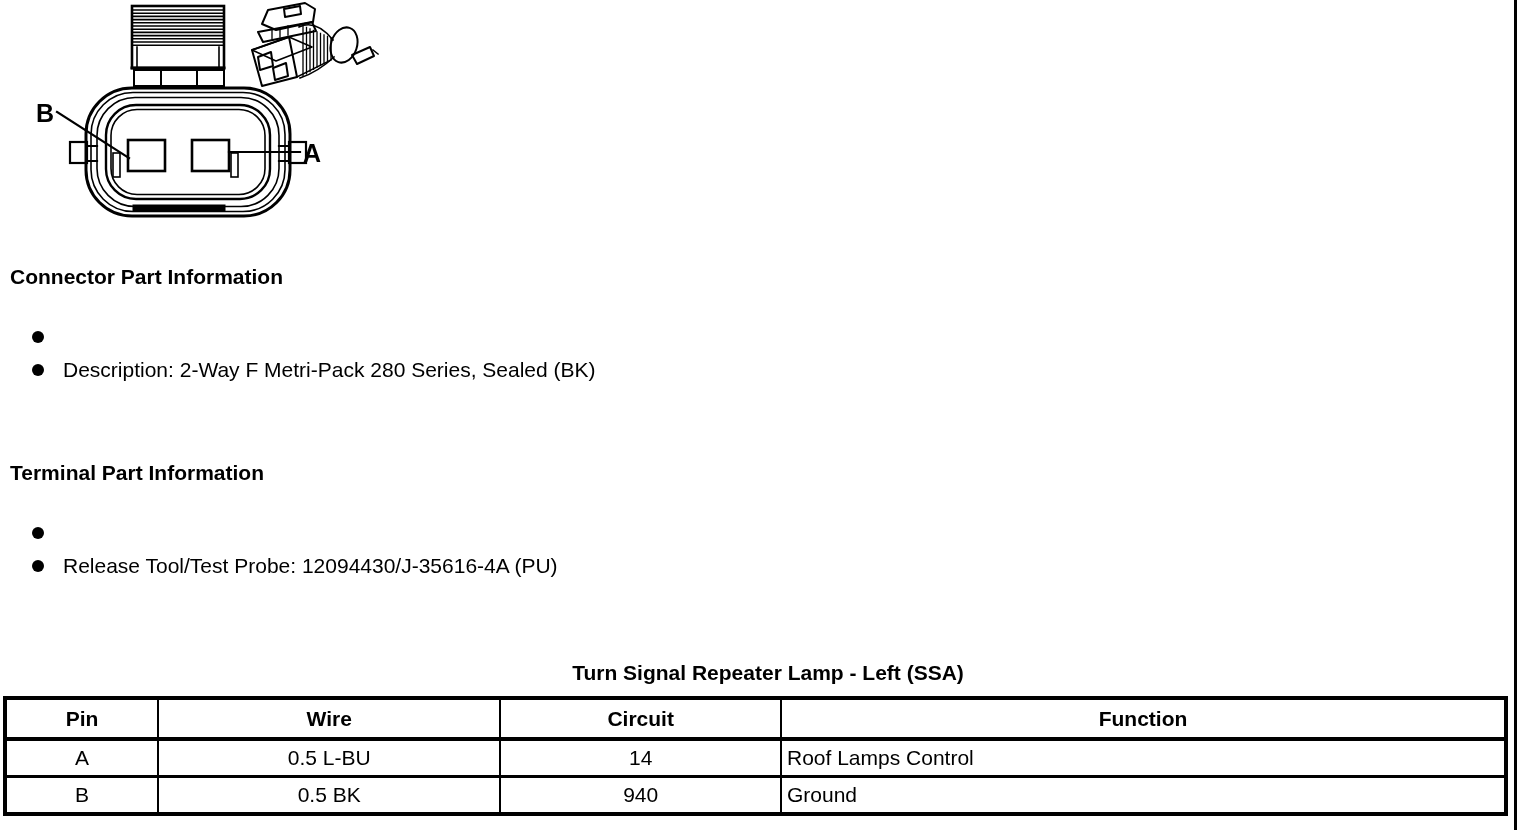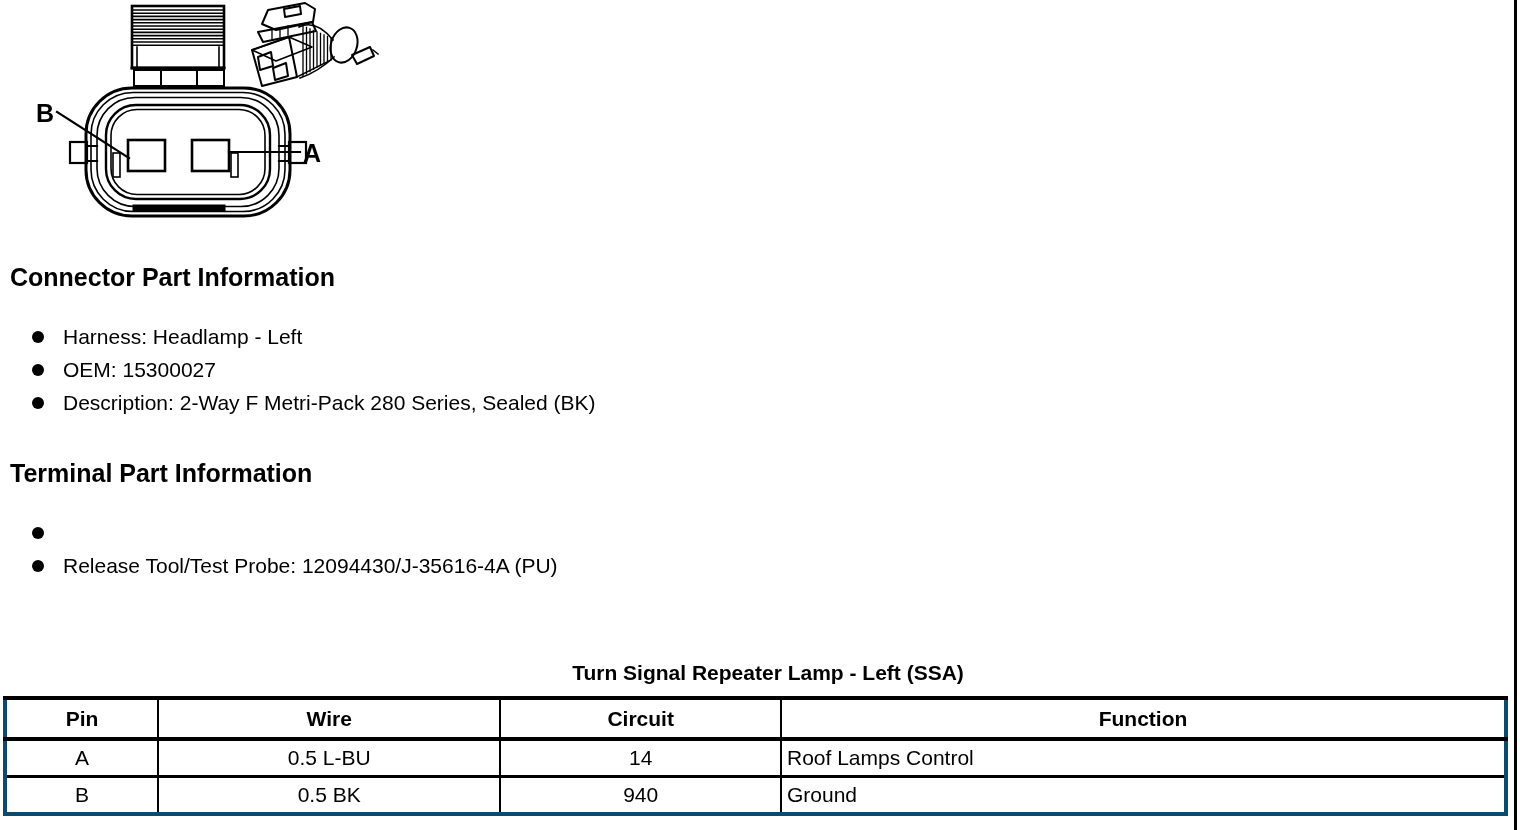--- a/index.html
+++ b/index.html
@@ -13,21 +13,21 @@
   }
   .right-edge-rule {
     position:absolute; top:0; left:1514px;
     width:3px; height:830px; background:#000000;
   }
   svg.diagram { position:absolute; left:0; top:0; }
 
   .heading {
     position:absolute;
     margin:0;
-    font-size:25px; font-weight:bold; line-height:24px;
+    font-size:21px; font-weight:bold; line-height:24px;
     white-space:nowrap;
   }
   #connector-heading { left:10px; top:265px; }
   #terminal-heading  { left:10px; top:461px; }
 
   ul.bullets {
     position:absolute; left:32px;
     margin:0; padding:0; list-style:none;
   }
   #connector-list { top:320px; }
@@ -46,21 +46,21 @@
     position:absolute; top:649px; left:0; width:1512px;
     margin:12px; text-align:center;
     font-size:21px; font-weight:bold; white-space:nowrap;
   }
 
   table.pinout {
     position:absolute; left:3px; top:696px;
     width:1505px;
     border-collapse:collapse; table-layout:fixed;
     font-size:21px;
-    border:4px solid #0c4a6e;
+    border:4px solid #000000;
   }
   table.pinout th, table.pinout td {
     border:3px solid #000000;
     border-left-width:2px; border-right-width:2px;
     padding:0; text-align:center;
     overflow:hidden; white-space:nowrap;
   }
   table.pinout th {
     height:37px; font-weight:bold;
     border-top-width:4px; border-bottom-width:4px;
@@ -144,25 +144,20 @@
         <path d="M373 50 L378 54" stroke-width="1.6"></path>
       </g>
     </g>
   </svg>
 
   <h2 class="heading" id="connector-heading">Connector Part Information</h2>
 
   <ul class="bullets" id="connector-list">
     <li>
       <span class="bullet-dot"></span>
-      <span>Harness: Headlamp - Left</span>
-    </li>
-    <li>
-      <span class="bullet-dot"></span>
-      <span>OEM: 15300027</span>
     </li>
     <li>
       <span class="bullet-dot"></span>
       <span>Description: 2-Way F Metri-Pack 280 Series, Sealed (BK)</span>
     </li>
   </ul>
 
   <h2 class="heading" id="terminal-heading">Terminal Part Information</h2>
 
   <ul class="bullets" id="terminal-list">

